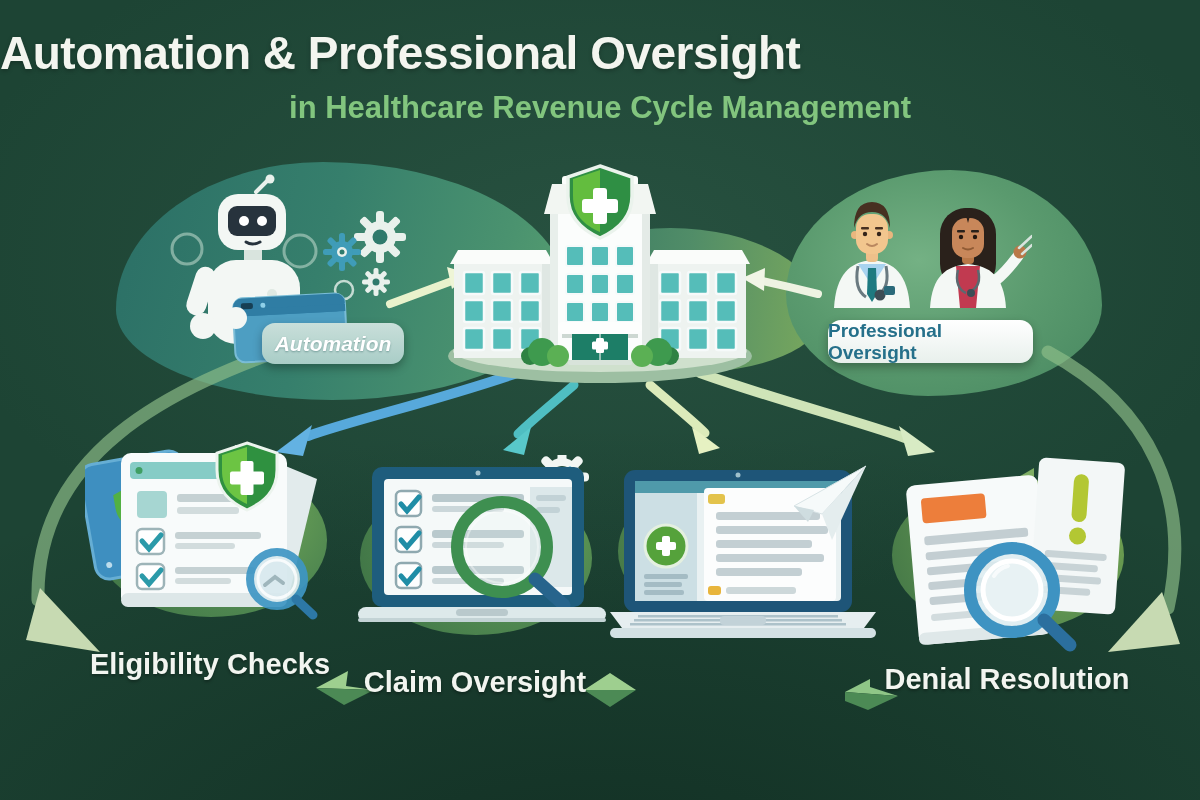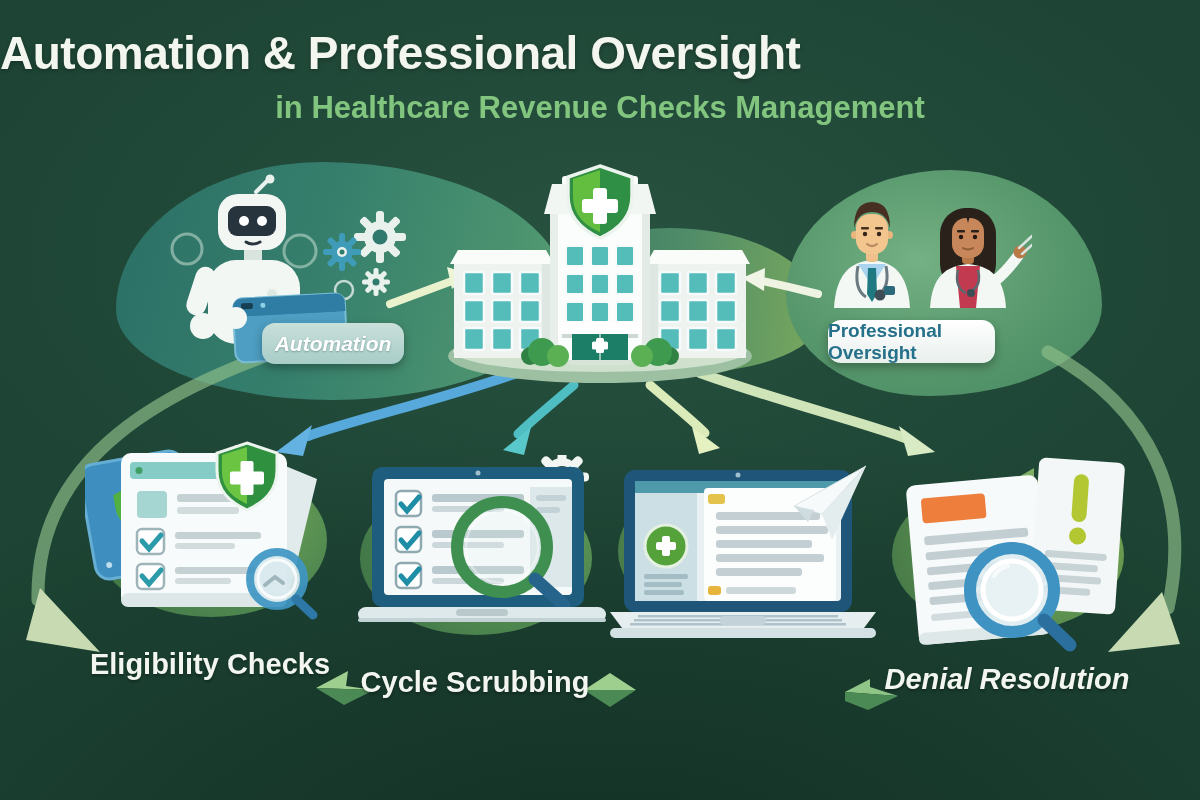--- a/index.html
+++ b/index.html
@@ -49,21 +49,21 @@
     z-index:4;display:flex;align-items:center;justify-content:center;
     font-weight:700;border-radius:13px;box-shadow:0 4px 10px rgba(0,0,0,.30);
   }
   .pill-automation{
     left:262px;top:323px;width:142px;height:41px;font-size:21px;color:#ffffff;
     background:linear-gradient(180deg,#c9dfda 0%,#a9cdc7 100%);
     text-shadow:0 1px 2px rgba(40,90,90,.45);
     font-style:italic;
   }
   .pill-oversight{
-    left:828px;top:320px;width:167px;height:43px;font-size:19px;color:#25708a;
+    left:828px;top:320px;width:205px;height:43px;font-size:19px;color:#25708a;
     background:linear-gradient(180deg,#ffffff 0%,#e8f0ec 100%);
   }
   
   .stage{position:absolute;width:250px;height:268px;z-index:3;}
   .stage-blob{
     position:absolute;left:10px;top:26px;width:232px;height:154px;border-radius:50%;
     background:radial-gradient(circle at 66% 28%,#74aa58 0%,#4f8750 52%,#3b6f43 100%);
   }
   .stage-blob.bright{
     background:radial-gradient(circle at 70% 25%,#90b94c 0%,#5d9150 50%,#3f7245 100%);
@@ -71,29 +71,29 @@
   .stage-icon{position:absolute;left:0;top:0;}
   .stage-label{
     position:absolute;left:-10px;top:186px;width:270px;height:82px;
     display:flex;align-items:center;justify-content:center;text-align:center;
     font-size:29px;font-weight:700;line-height:1.12;color:#f2f5f0;
     text-shadow:0 2px 3px rgba(0,0,0,.3);
   }
   #stage-1{left:85px;top:437px;}
   #stage-2{left:350px;top:455px;}
   #stage-3{left:608px;top:448px;}
-  #stage-4{left:882px;top:452px;font-style:italic;}
+  #stage-4{left:882px;top:452px;}
 </style>
 </head>
 <body>
 
 <div id="scene">
 
   <div class="abs title">Automation &amp; Professional Oversight</div>
-  <div class="abs subtitle">in Healthcare Revenue Checks Management</div>
+  <div class="abs subtitle">in Healthcare Revenue Cycle Management</div>
 
   <div class="abs blob-left"></div>
   <div class="abs blob-mid"></div>
   <div class="abs blob-right"></div>
 
   <svg id="arrows" class="abs" width="1200" height="800" viewBox="0 0 1200 800">
 
     <g opacity="0.88">
       <path d="M 310 340 C 165 388 35 455 38 600" stroke="#8fbf8a" stroke-width="13" fill="none" stroke-linecap="round" opacity="0.75"></path>
       <polygon points="100,652 40,588 26,640" fill="#dff0c4"></polygon>
@@ -403,21 +403,21 @@
         <circle cx="152" cy="92" r="45" stroke="#3e8f50" stroke-width="12" fill="#e8f2ec" fill-opacity=".18"></circle>
         <circle cx="152" cy="92" r="36" stroke="#ffffff" stroke-width="2" fill="none" opacity=".4"></circle>
         <line x1="185" y1="124" x2="214" y2="150" stroke="#27648c" stroke-width="13" stroke-linecap="round"></line>
       </g>
       <g>
         <rect x="8" y="152" width="248" height="15" rx="8" fill="#dde9ea"></rect>
         <rect x="106" y="154" width="52" height="7" rx="3.5" fill="#b9c9cc"></rect>
         <rect x="8" y="163" width="248" height="4" rx="2" fill="#c3d3d5"></rect>
       </g>
     </svg>
-    <div class="stage-label">Cycle Scrubbing</div>
+    <div class="stage-label">Claim Oversight</div>
   </div>
 
   <div id="stage-3" class="stage">
     <div class="stage-blob bright"></div>
     <svg class="stage-icon" width="270" height="195" viewBox="0 0 270 195">
       <g>
         <rect x="16" y="22" width="228" height="142" rx="11" fill="#1e5578"></rect>
         <circle cx="130" cy="27" r="2.5" fill="#9fc0cc"></circle>
         <rect x="27" y="33" width="206" height="120" rx="4" fill="#e9f1f2"></rect>
         <rect x="27" y="33" width="206" height="12" fill="#4f9aaa"></rect>

